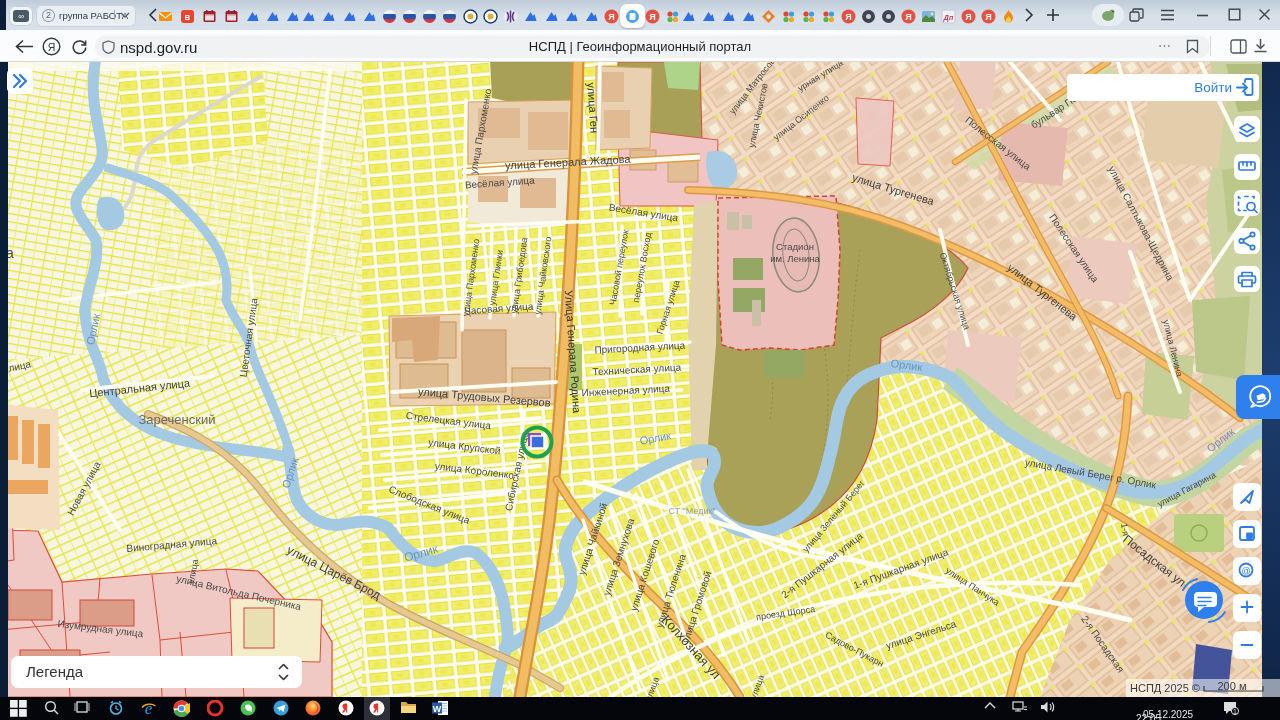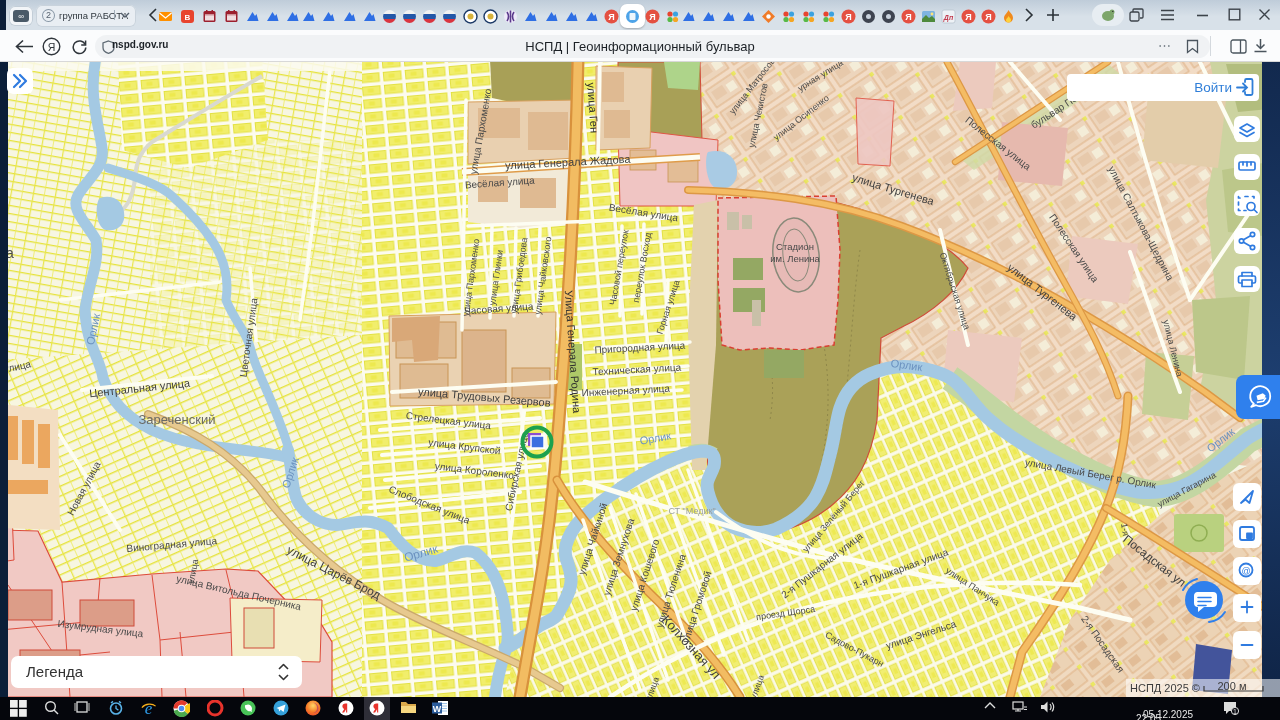--- a/index.html
+++ b/index.html
@@ -371,22 +371,22 @@
         <text x="9.5" y="13.5" text-anchor="middle" font-size="10.5" font-family="Liberation Sans" fill="#2f353b">Я</text>
       </svg>
     <svg style="position:absolute;left:71px;top:8px" width="17" height="17" viewBox="0 0 17 17">
         <path d="M14.2 6.5 A6.3 6.3 0 1 0 14.8 9.5" fill="none" stroke="#2f353b" stroke-width="1.5"></path>
         <path d="M14.6 2.5 L14.6 6.9 L10.2 6.9" fill="none" stroke="#2f353b" stroke-width="1.5"></path>
       </svg>
     <div id="urlpill"></div>
     <svg style="position:absolute;left:102px;top:10px" width="13" height="14">
         <path d="M6.5 1 L12 3 V7.5 C12 10.5 9.5 12.5 6.5 13.3 C3.5 12.5 1 10.5 1 7.5 V3 Z" fill="none" stroke="#5f6a74" stroke-width="1.3"></path>
       </svg>
-    <span style="position:absolute;left:112px;top:9px;font-size:10px;color:#1c2126;font-weight:bold;">nspd.gov.ru</span>
-    <span style="position:absolute;left:0;top:9px;width:1280px;text-align:center;font-size:13px;color:#1c2126;">НСПД | Геоинформационный бульвар</span>
+    <span style="position:absolute;left:120px;top:9px;font-size:15px;color:#1c2126;">nspd.gov.ru</span>
+    <span style="position:absolute;left:0;top:9px;width:1280px;text-align:center;font-size:13px;color:#1c2126;">НСПД | Геоинформационный портал</span>
     <span style="position:absolute;left:1158px;top:8px;font-size:13px;color:#5f6a74;letter-spacing:1px;">⋯</span>
     <svg style="position:absolute;left:1186px;top:9px" width="13" height="15">
         <path d="M1.5 1.5 h10 v12 l-5 -4 l-5 4 Z" fill="none" stroke="#4b555e" stroke-width="1.3"></path>
       </svg>
     <span style="position:absolute;left:1210px;top:6px;width:1px;height:20px;background:#d4d9de;"></span>
     <svg style="position:absolute;left:1230px;top:9px" width="17" height="15">
         <rect x="1" y="1" width="15" height="13" rx="2" fill="none" stroke="#4b555e" stroke-width="1.3"></rect>
         <path d="M10.5 1 V14" stroke="#4b555e" stroke-width="1.3"></path>
       </svg>
     <svg style="position:absolute;left:1253px;top:8px" width="15" height="16">

